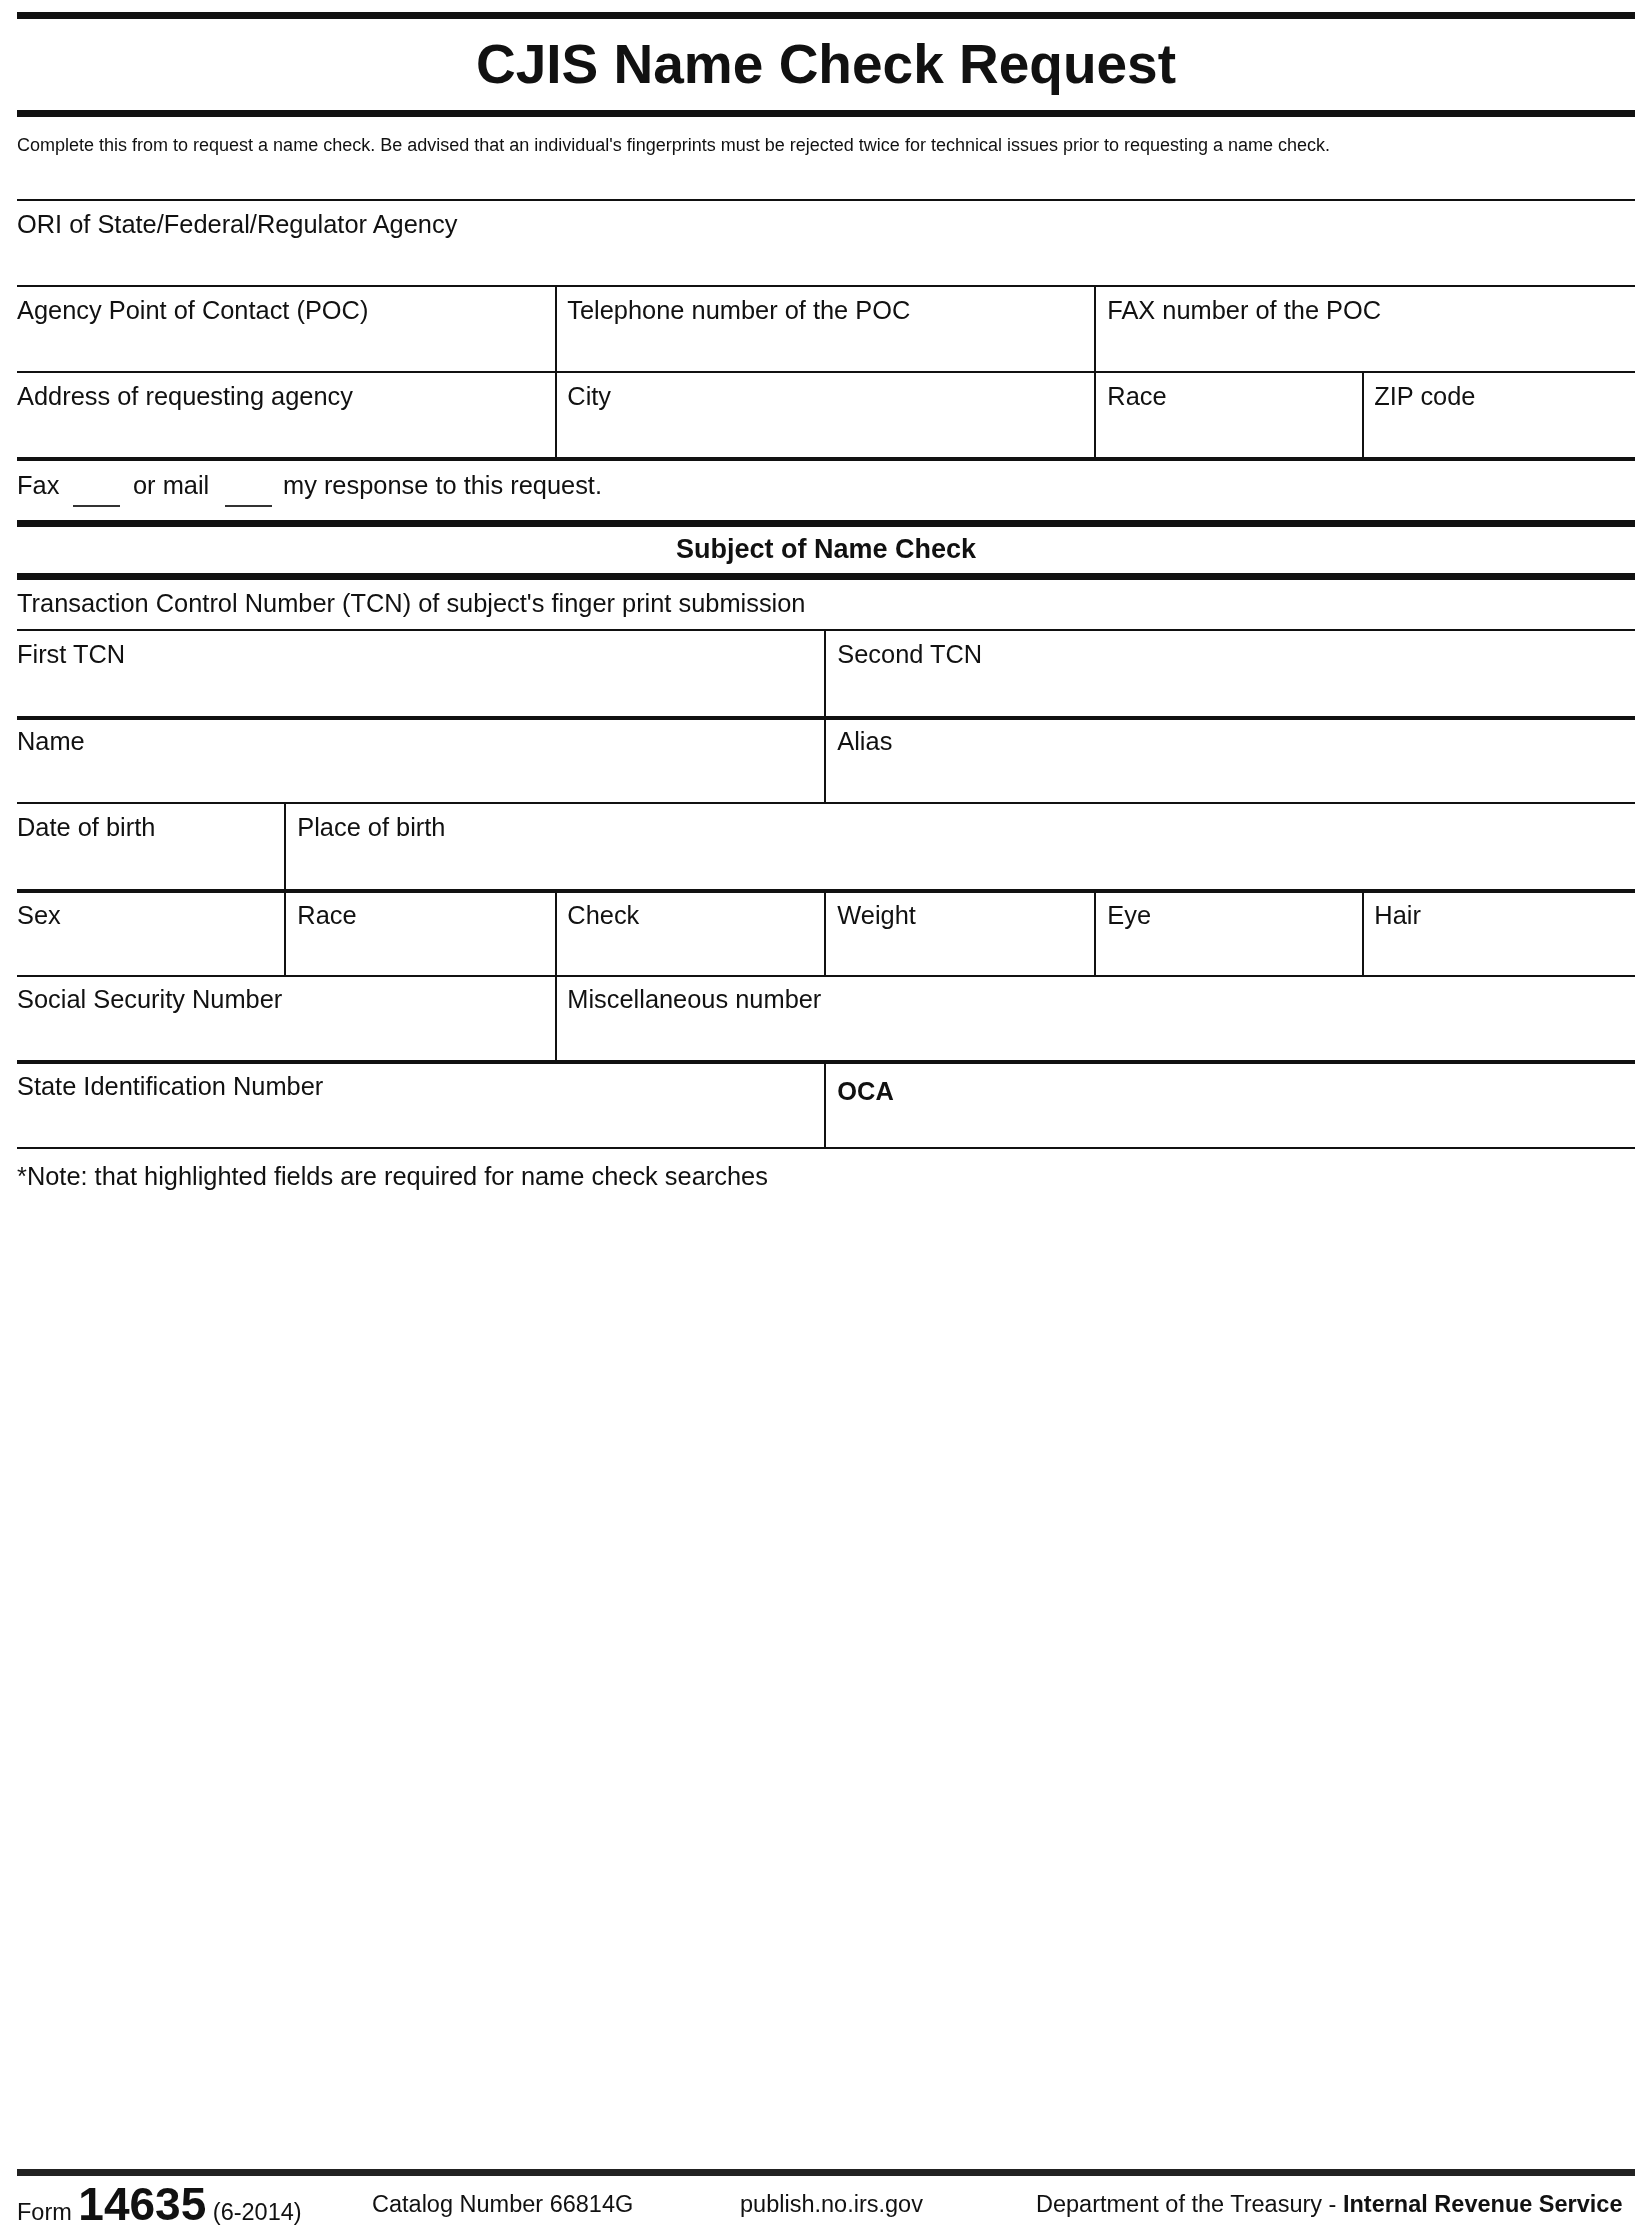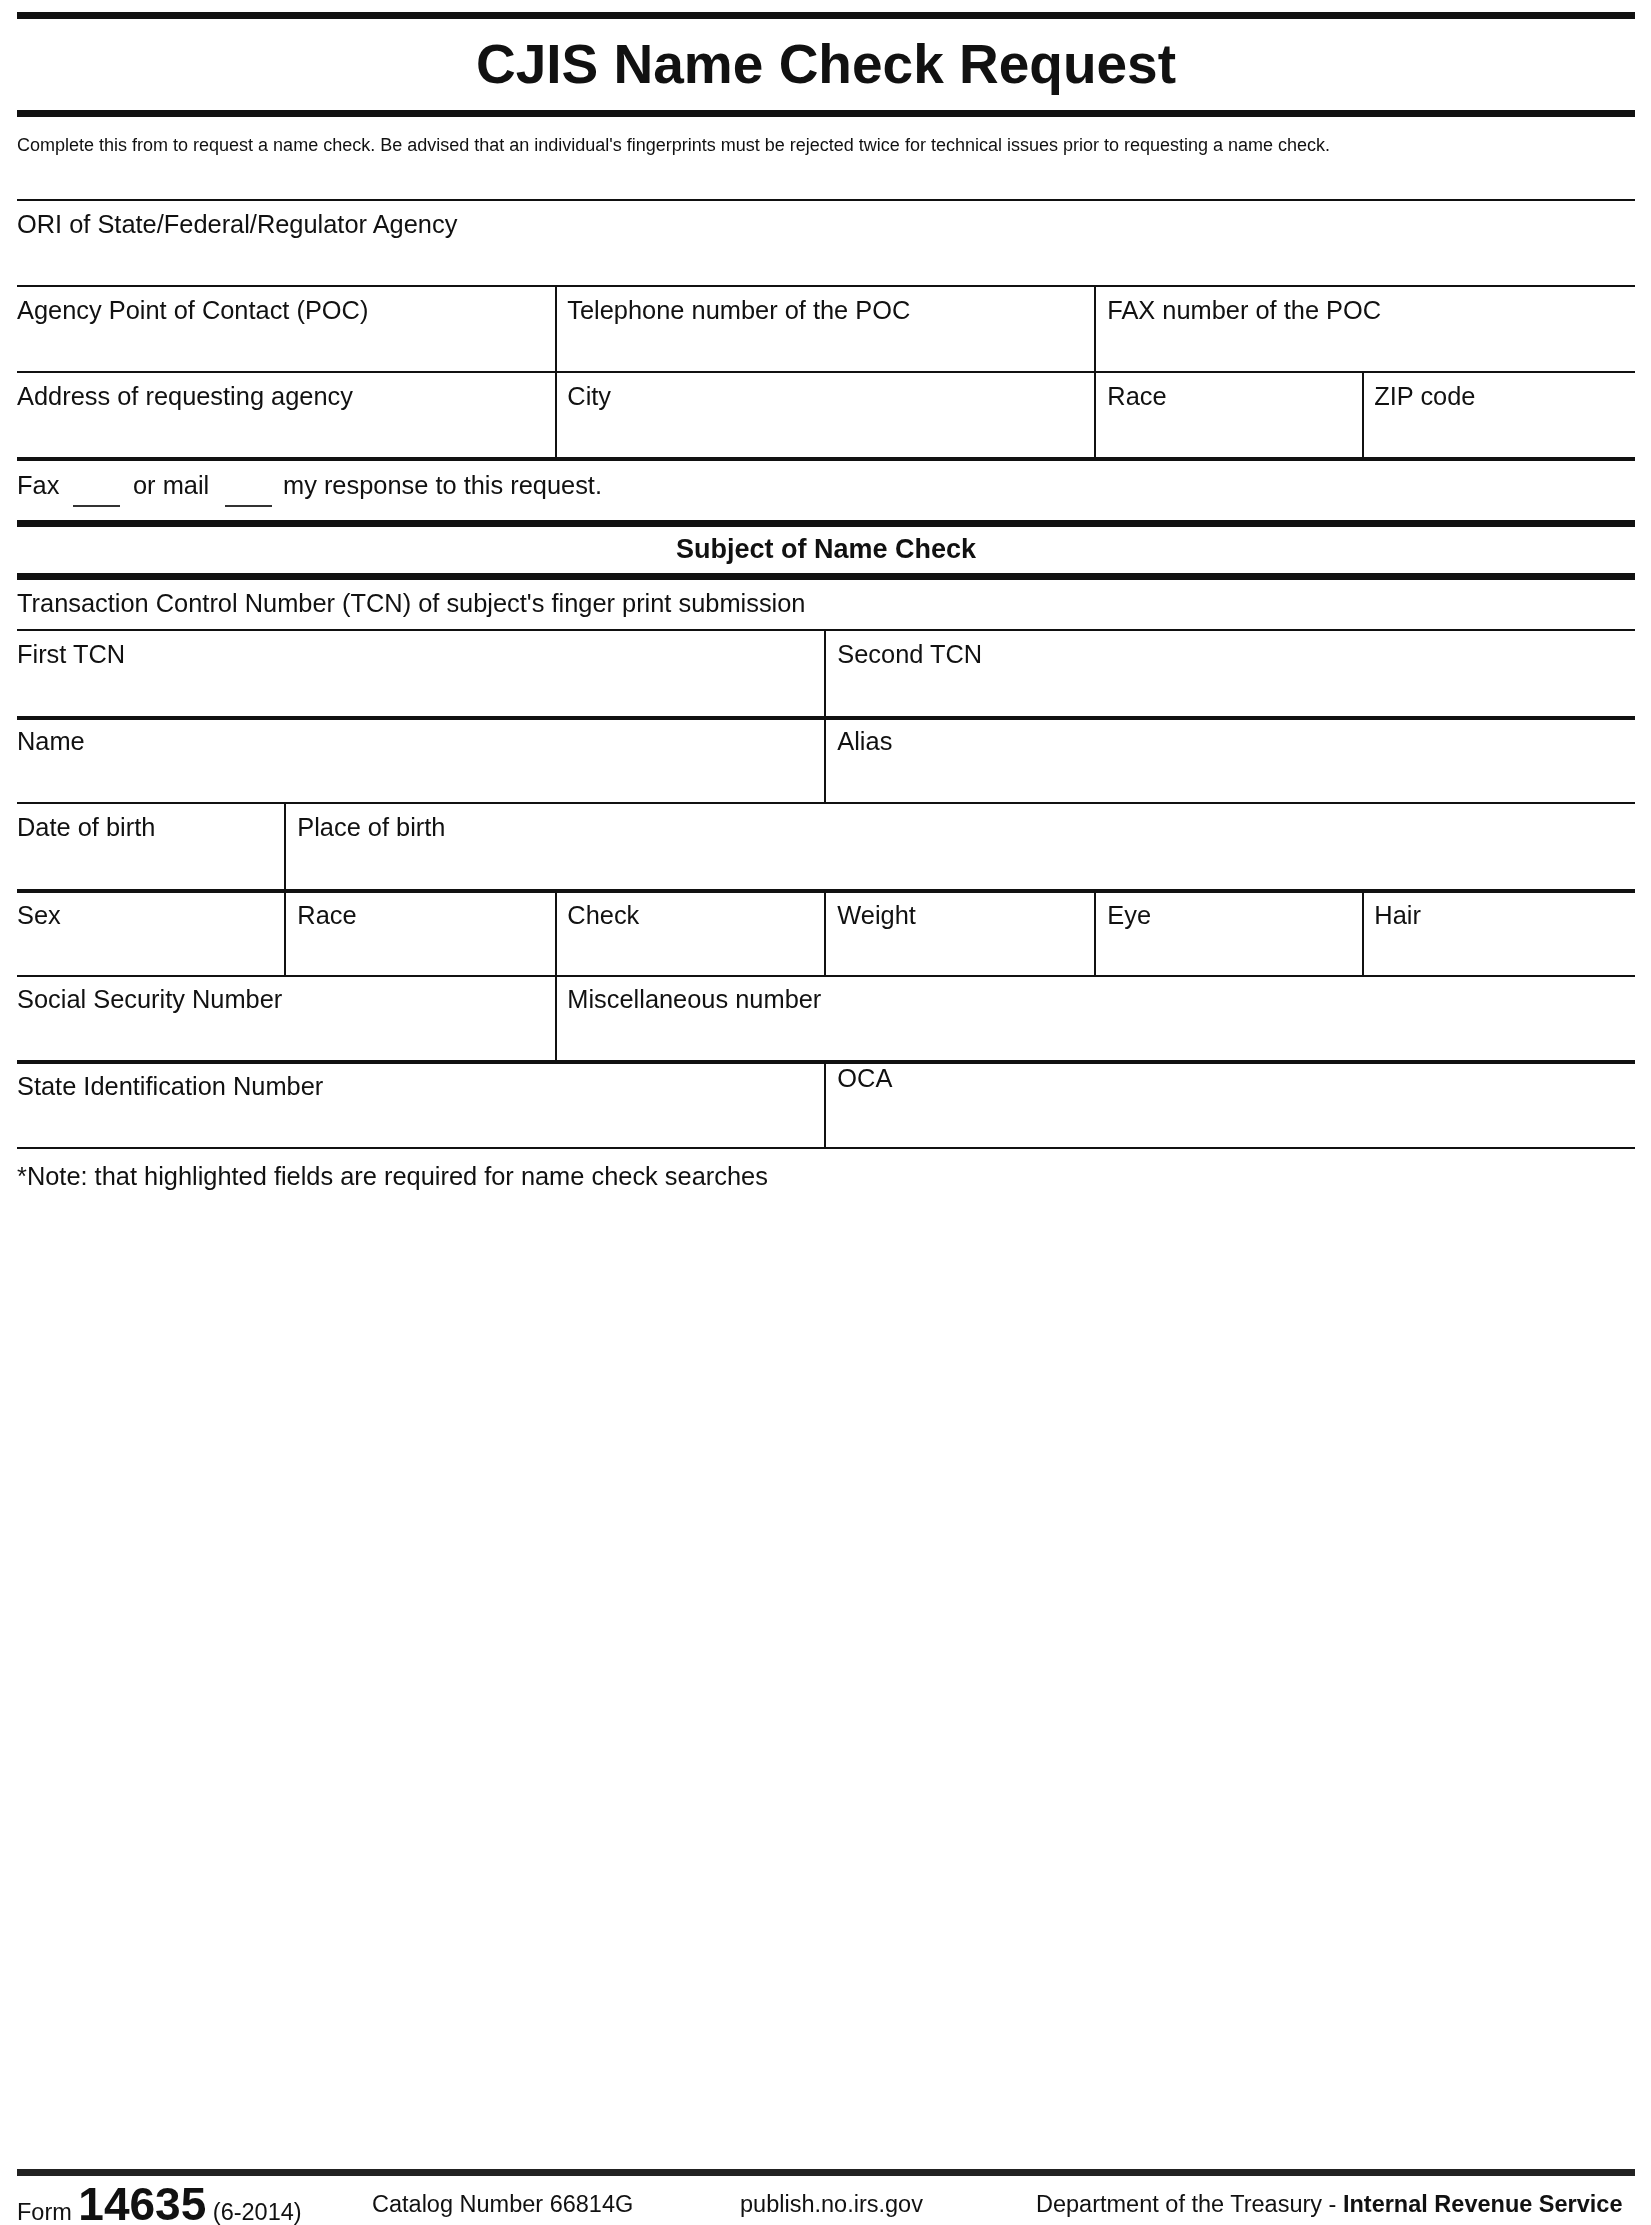--- a/index.html
+++ b/index.html
@@ -131,21 +131,21 @@
 </div>
 <div class="cell" style="left:556px; top:976px; width:1078px; height:84px;">
   <span class="lbl" style="left:11.3px; top:7.5px;">Miscellaneous number</span>
 </div>
 <div class="rule med" style="top:1060px;"></div>
 
 <div class="cell" style="left:17px; top:1063px; width:807px; height:84px;">
   <span class="lbl" style="left:0; top:7.5px;">State Identification Number</span>
 </div>
 <div class="cell" style="left:826px; top:1063px; width:809px; height:84px;">
-  <span class="lbl" style="left:11.3px; top:0;">OCA</span>
+  <span class="lbl" style="left:11.3px; top:13px;font-weight:bold;">OCA</span>
 </div>
 <div class="vline" style="left:824px; top:1060px; height:88px;"></div>
 <div class="rule thin" style="top:1147px;"></div>
 
 <span class="lbl" style="left:17px; top:1161px;">*Note: that highlighted fields are required for name check searches</span>
 
 <div class="rule" style="top:2169px; height:6.6px; background:#222;"></div>
 <div class="footer" style="left:17px;">
   <span>Form</span>
   <span class="formnum">14635</span>

